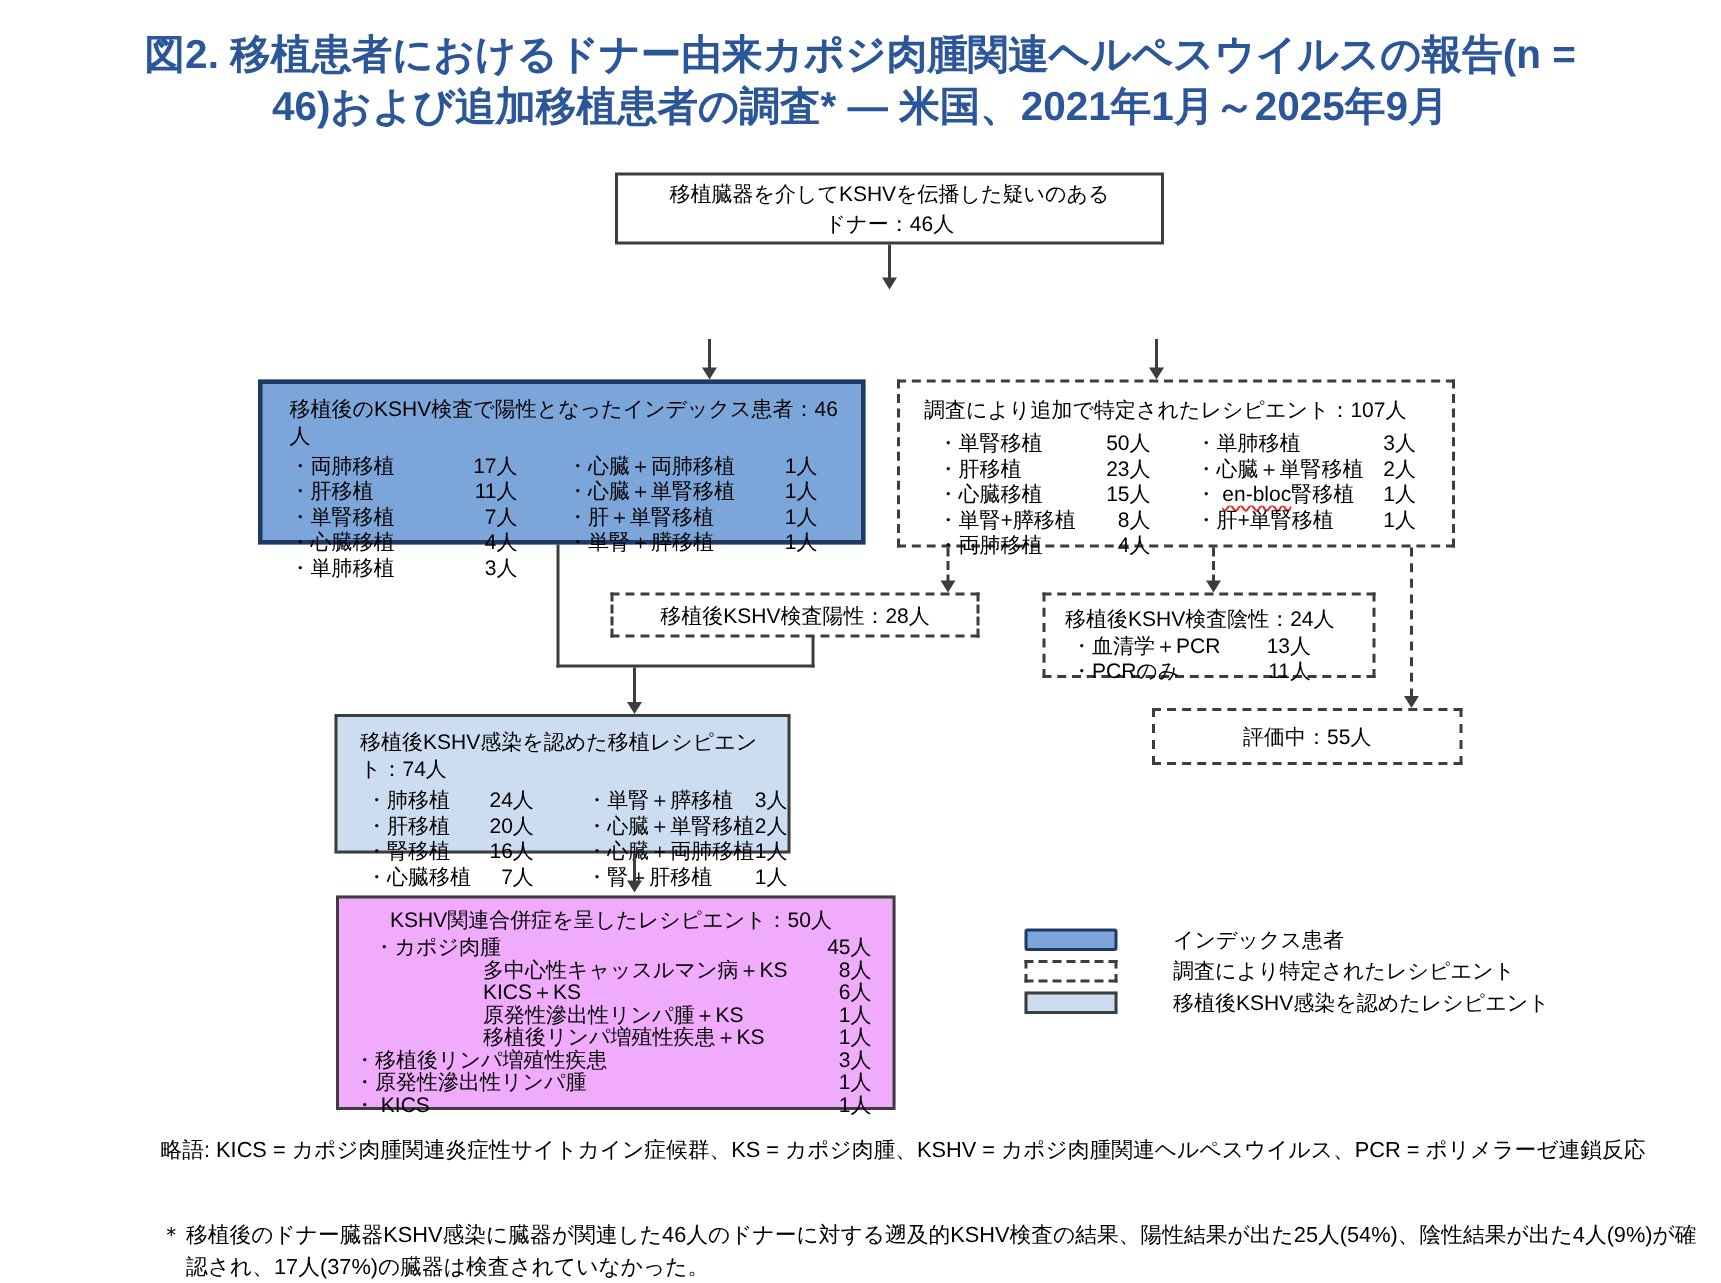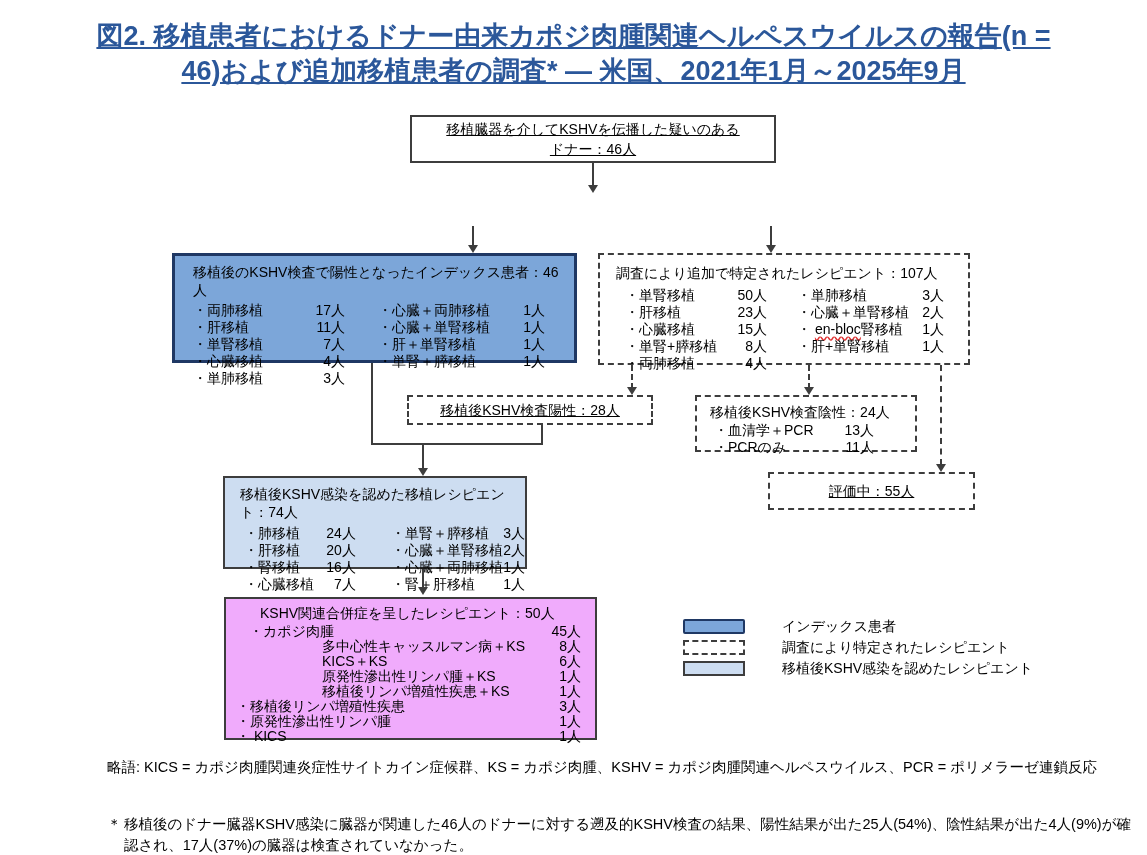--- a/index.html
+++ b/index.html
@@ -2,25 +2,25 @@
 <html><head>
 <meta charset="utf-8">
 <style>
   html,body{margin:0;padding:0;background:#fff;}
   #canvas{
     position:relative;width:1147px;height:855px;background:#ffffff;
     font-family:"Liberation Sans","DejaVu Sans",sans-serif;color:#000;overflow:hidden;
   }
   .fig-title{
     position:absolute;left:40px;top:19px;width:1067px;text-align:center;
-    font-size:27px;font-weight:bold;color:#2B579A;line-height:35px;text-decoration:underline;
+    font-size:27px;font-weight:bold;color:#2B579A;line-height:35px;
   }
   
   .bx{position:absolute;box-sizing:border-box;background:#fff;border:2px solid #3d3d3d;font-size:14px;}
-  .bx.center{display:flex;flex-direction:column;justify-content:center;text-align:center;line-height:1.45;text-decoration:underline;}
+  .bx.center{display:flex;flex-direction:column;justify-content:center;text-align:center;line-height:1.45;}
   .dashed{border:2px dashed #3d3d3d;}
   .bx-donor{left:410px;top:115px;width:366px;height:48px;}
   .bx-recip{left:420px;top:193px;width:346px;height:33px;}
   .bx-index{left:172px;top:253px;width:405px;height:110px;background:#7CA6D9;border:3px solid #1F3864;}
   .bx-ident{left:598px;top:253px;width:372px;height:112px;}
   .bx-pos{left:407px;top:395px;width:246px;height:30px;}
   .bx-neg{left:695px;top:395px;width:222px;height:57px;}
   .bx-eval{left:768px;top:472px;width:207px;height:38px;}
   .bx-infected{left:223px;top:476px;width:304px;height:93px;background:#CDDDF1;}
   .bx-comp{left:224px;top:597px;width:373px;height:143px;background:#f0abfc;}

